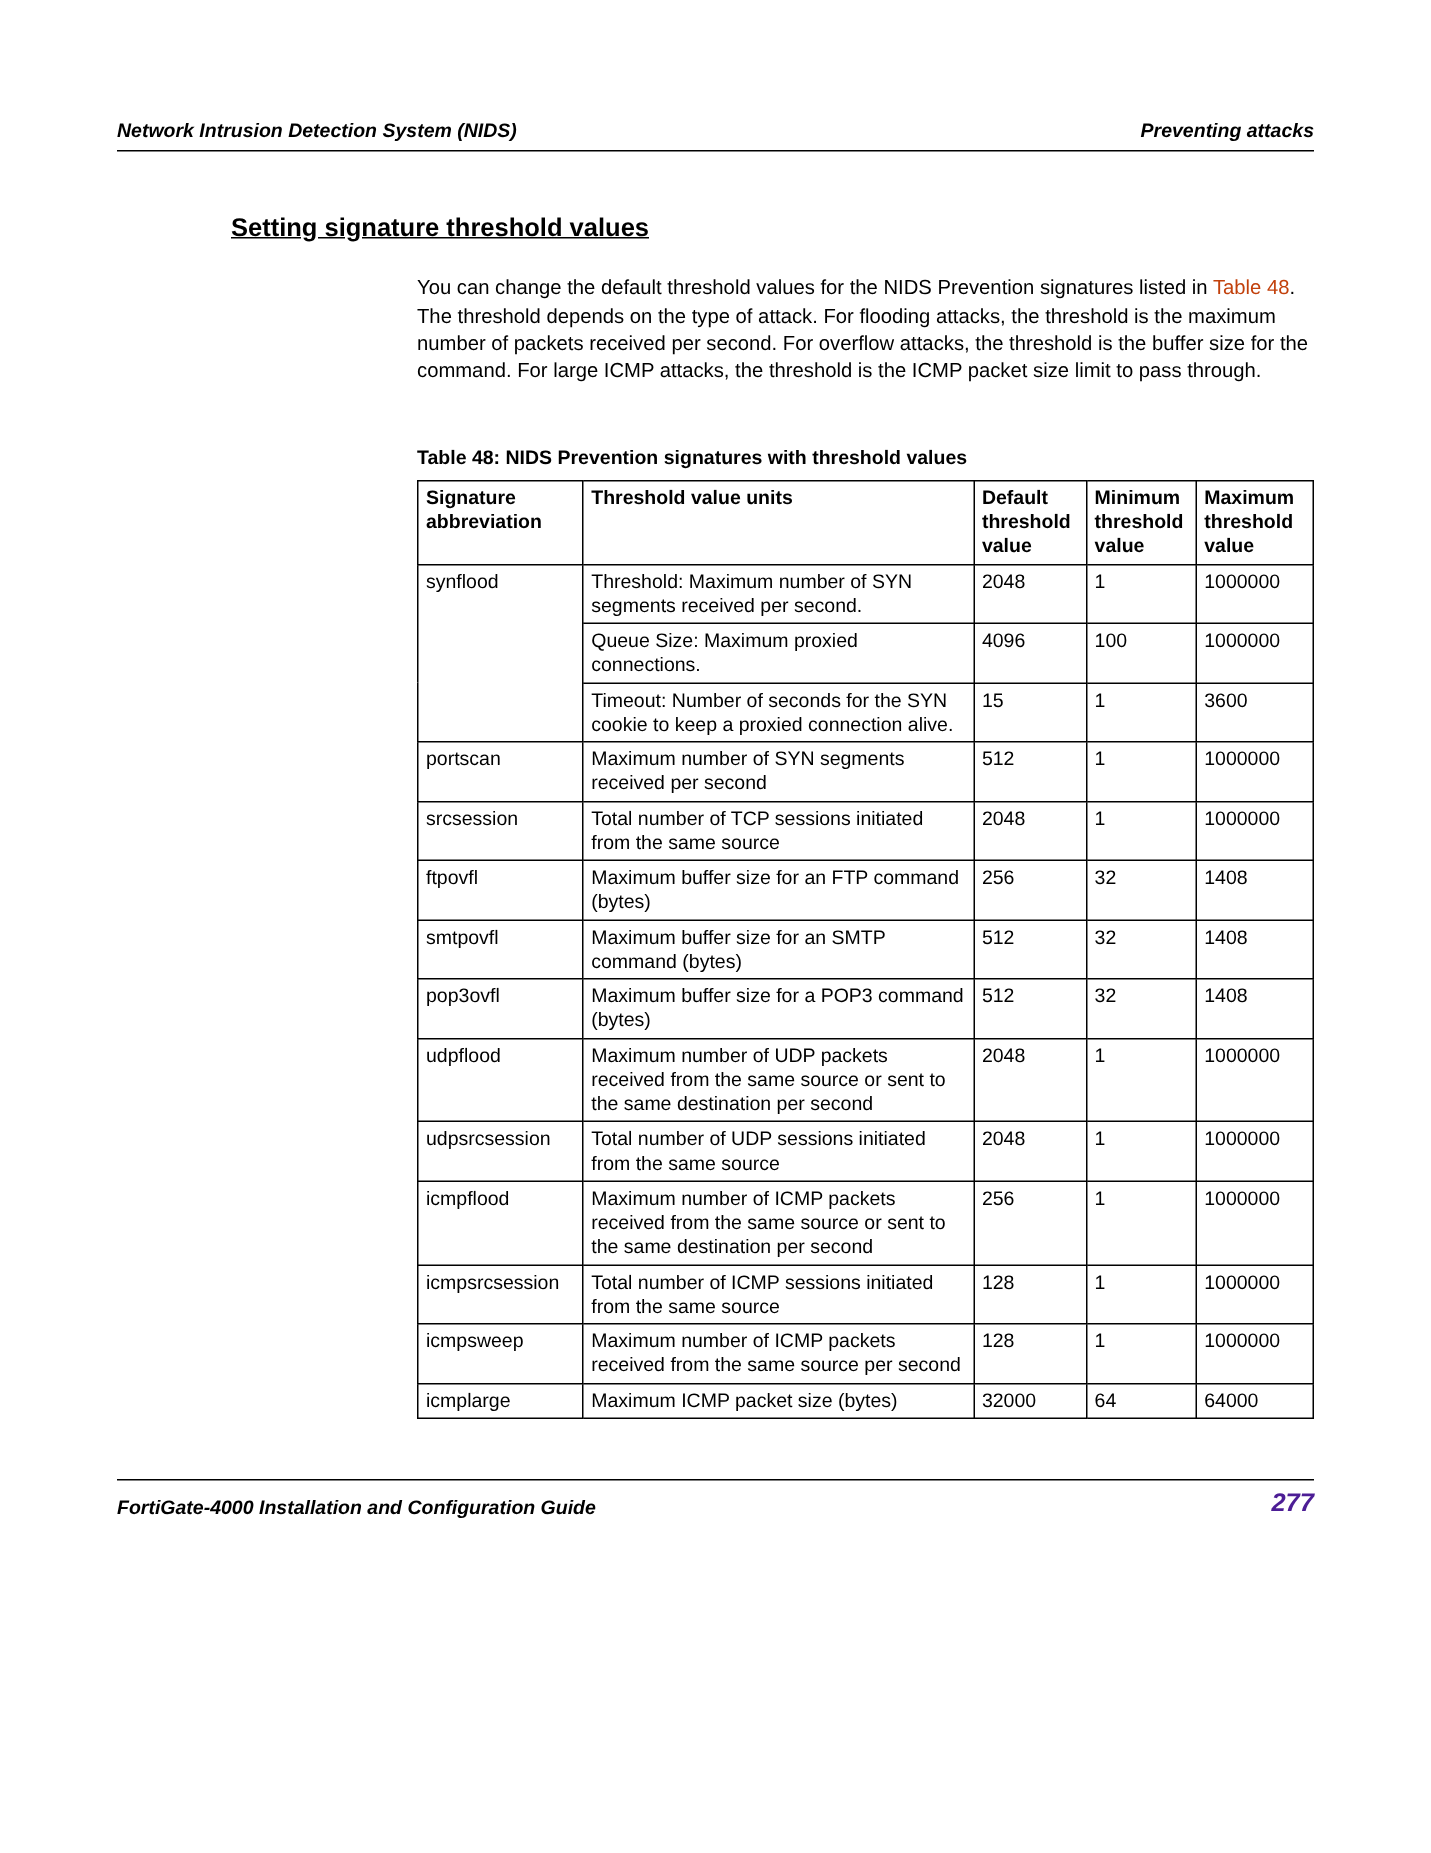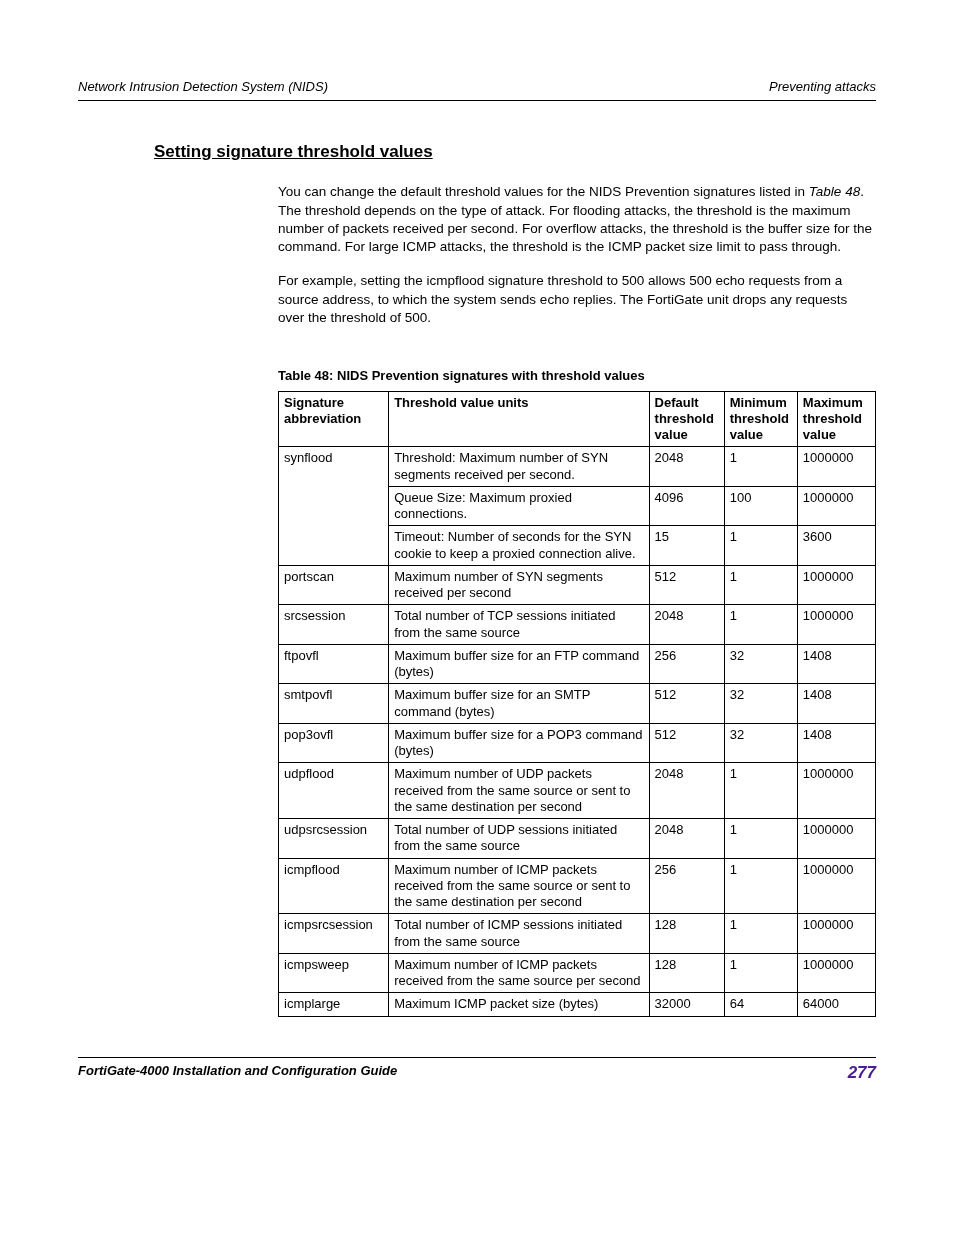--- a/index.html
+++ b/index.html
@@ -10,21 +10,21 @@
     background: #fff;
     width: 954px;
     margin: 0 auto;
     padding: 78px 78px 40px 78px;
     line-height: 1.35;
   }
   .hdr-row {
     display: flex;
     justify-content: space-between;
     font-style: italic;
-    font-weight: normal;
+    font-weight: bold;
     font-size: 13px;
     padding-bottom: 4px;
   }
   .hdr-rule {
     border: none;
     border-top: 1px solid #000;
     margin-bottom: 40px;
   }
   h2.section {
     font-size: 17px;
@@ -34,21 +34,21 @@
   }
   .body-text {
     margin-left: 200px;
     margin-right: 0;
   }
   .body-text p {
     margin-bottom: 16px;
     font-size: 13.5px;
     line-height: 1.35;
   }
-  .body-text a.table-link { color: #000000; text-decoration: none; font-style: italic; }
+  .body-text a.table-link { color: #c2410c; text-decoration: none; }
   .table-caption {
     font-weight: bold;
     font-size: 13px;
     margin: 40px 0 6px 0;
   }
   table.data {
     border-collapse: collapse;
     width: 100%;
     font-size: 13px;
   }
@@ -69,21 +69,21 @@
   .col-max    { width: 78px; }
   .ftr-rule {
     border: none;
     border-top: 1px solid #000;
     margin-top: 40px;
     margin-bottom: 4px;
   }
   .ftr-row {
     display: flex;
     justify-content: space-between;
-    align-items: flex-start;
+    align-items: flex-end;
     gap: 12px;
   }
   .ftr-left {
     font-style: italic;
     font-weight: bold;
     font-size: 13px;
   }
   .ftr-page {
     font-weight: bold;
     font-style: italic;
@@ -99,21 +99,20 @@
   <span>Preventing attacks</span>
 </div>
 <hr class="hdr-rule">
 
 <h2 class="section">Setting signature threshold values</h2>
 
 <div class="body-text">
   <p>
     <span>You can change the default threshold values for the NIDS Prevention signatures listed in </span><a href="#" class="table-link">Table 48</a><span>. The threshold depends on the type of attack. For flooding attacks, the threshold is the maximum number of packets received per second. For overflow attacks, the threshold is the buffer size for the command. For large ICMP attacks, the threshold is the ICMP packet size limit to pass through.</span>
   </p>
-  <p>For example, setting the icmpflood signature threshold to 500 allows 500 echo requests from a source address, to which the system sends echo replies. The FortiGate unit drops any requests over the threshold of 500.</p>
 
   <div class="table-caption">Table 48:  NIDS Prevention signatures with threshold values</div>
 
   <table class="data">
     <thead>
       <tr>
         <th class="col-abbrev">Signature abbreviation</th>
         <th class="col-units">Threshold value units</th>
         <th class="col-def">Default threshold value</th>
         <th class="col-min">Minimum threshold value</th>

